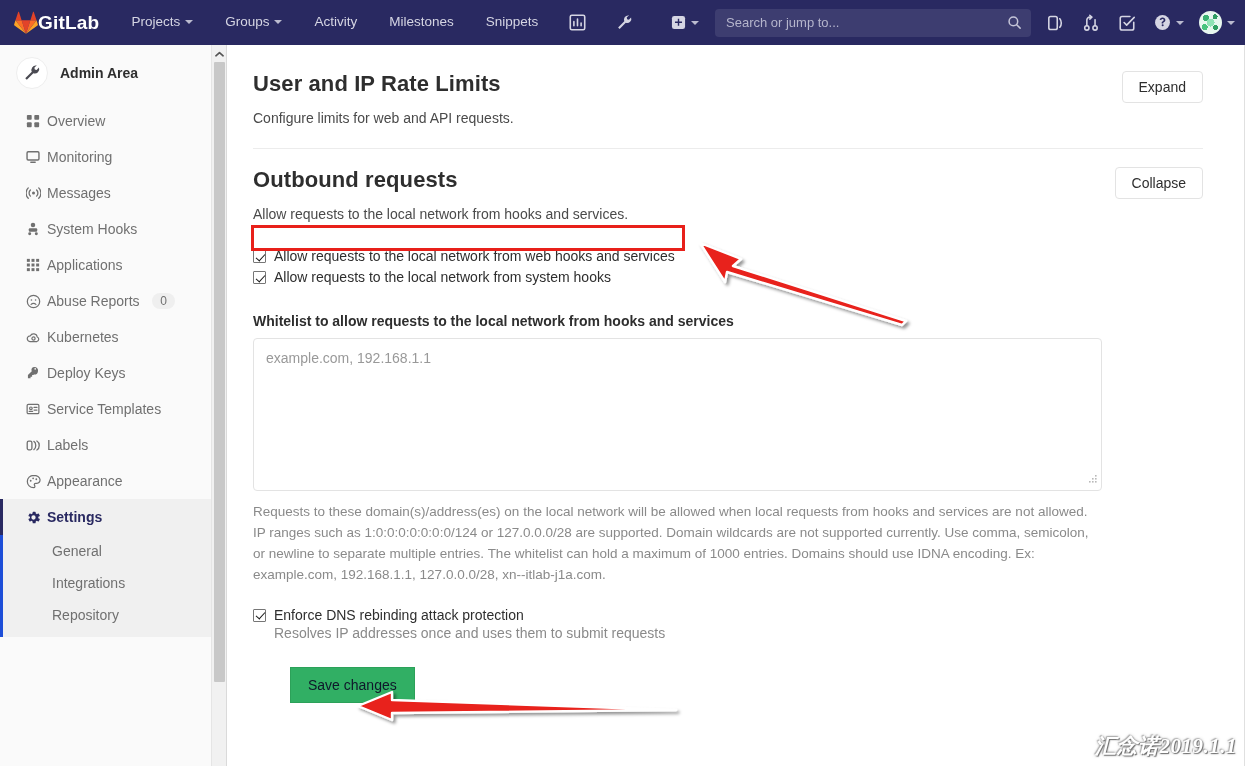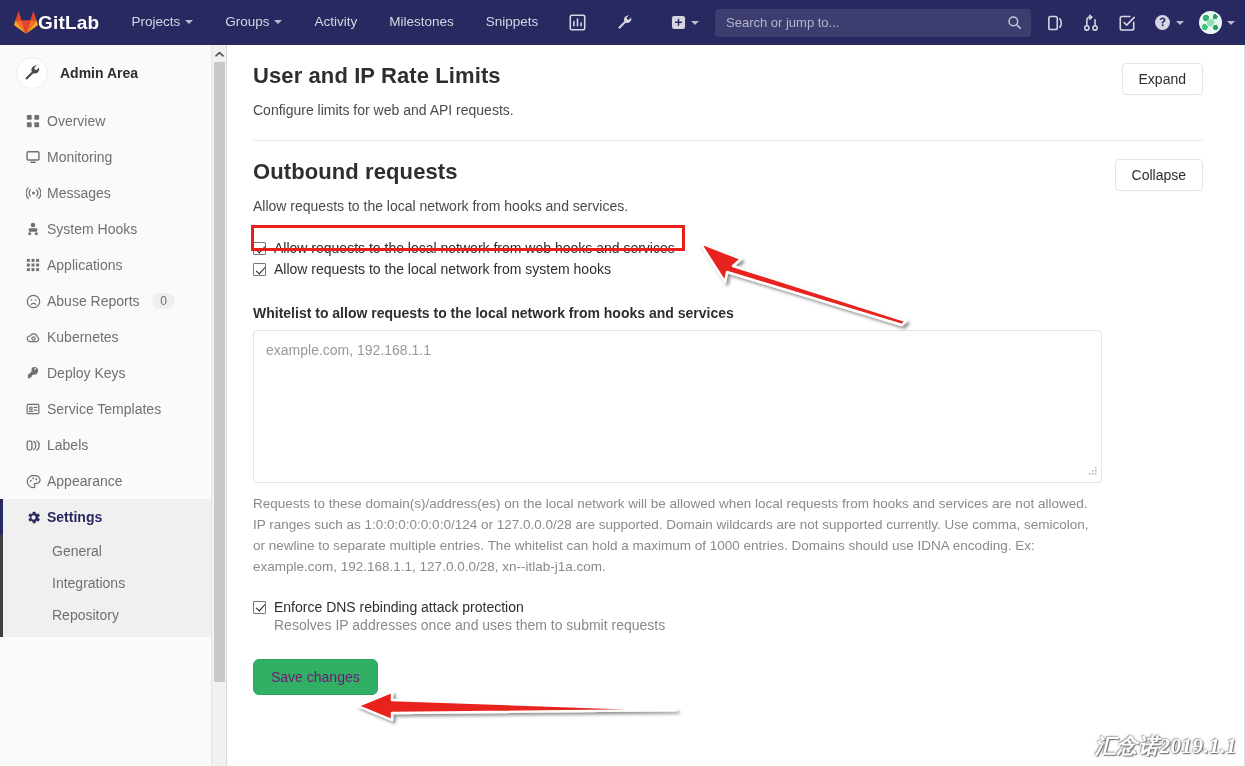--- a/index.html
+++ b/index.html
@@ -83,34 +83,34 @@
   .nav-item .ni-label { flex: 1 1 auto; white-space: nowrap; }
   .nav-badge {
     background: #efefef; color: #707070; font-size: 12px;
     border-radius: 9px; padding: 1px 8px; margin-right: 22px;
   }
   .nav-item.active {
     background: #f0f0f0; color: #292961; font-weight: 700;
     border-left: 3px solid #292961;
   }
   .nav-item.active .ni-ico { color: #292961; }
-  .sub-list { background: #f0f0f0; border-left: 3px solid #404040; padding-bottom: 6px; }
+  .sub-list { background: #f0f0f0; border-left: 3px solid #1d4ed8; padding-bottom: 6px; }
   .sub-item { padding: 8px 14px 8px 49px; font-size: 14px; color: #707070; cursor: pointer; }
 
   
   .sb-scroll { position: absolute; top: 45px; left: 212px; width: 15px; height: 721px; background: #f1f1f1; border-right:1px solid #dadada; z-index: 21;}
   .sb-arrow { height: 17px; background: #f1f1f1; display: flex; align-items: center; justify-content: center; }
   .sb-thumb { position: absolute; top: 17px; left: 2px; width: 11px; height: 620px; background: #c8c8c8; border-radius: 1px; cursor: pointer; }
 
   
   .content {
     position: absolute; top: 45px; left: 228px;
     width: 1017px; height: 721px;
     background: #fff; overflow: hidden;
-    padding: 0 42px 0 25px;
+    padding: 8px 42px 0 25px;
   }
   .settings-section { padding: 18px 0 0 0; position: relative; }
   .sec-head { display: flex; align-items: flex-start; justify-content: space-between; }
   .sec-title { font-size: 22px; font-weight: 600; color: #2e2e2e; letter-spacing: .1px; }
   .sec-desc { font-size: 14px; color: #4a4a4a; margin-top: 13px; }
   .btn-ghost {
     background: #fff; border: 1px solid #e3e3e3; border-radius: 4px;
     font-size: 14px; color: #2e2e2e; padding: 7px 16px; cursor: pointer;
     font-family: inherit; white-space: nowrap;
   }
@@ -132,23 +132,23 @@
   .whitelist-ta {
     width: 849px; height: 153px; border: 1px solid #e3e3e3; border-radius: 4px;
     font-family: inherit; font-size: 14px; color: #2e2e2e;
     padding: 11px 12px; resize: none; outline: none; background: #fff;
   }
   .whitelist-ta::placeholder { color: #999; }
   .resize-grip { position: absolute; right: 4px; bottom: 7px; pointer-events: none; }
   .help-text { font-size: 13.5px; color: #8a8a8a; line-height: 1.55; margin-top: 7px; width: 850px; }
   .cb-sub { font-size: 14px; color: #8a8a8a; margin: 2px 0 0 21px; }
   .btn-save {
-    background: #31af64; border: 1px solid #2ca159; color: #701a75;
-    font-size: 14px; padding: 9px 17px; border-radius: 6px; cursor: pointer;
-    font-family: inherit; margin-top: 26px;
+    background: #31af64; border: 1px solid #2ca159; color: #0f172a;
+    font-size: 14px; padding: 9px 17px; border-radius: 0; cursor: pointer;
+    font-family: inherit; margin-top: 26px; margin-left: 37px;
   }
 
   
   .hl-box {
     position: absolute; left: 251px; top: 225px; width: 434px; height: 26px;
     border: 3px solid #e8201a; pointer-events: none; z-index: 30;
   }
   .anno-svg { position: absolute; left: 0; top: 0; width: 1245px; height: 766px; pointer-events: none; z-index: 31; }
   .watermark {
     position: absolute; right: 8px; bottom: 6px;

